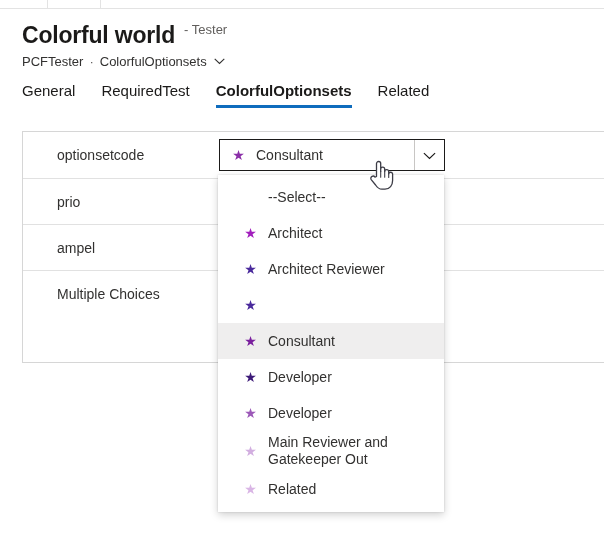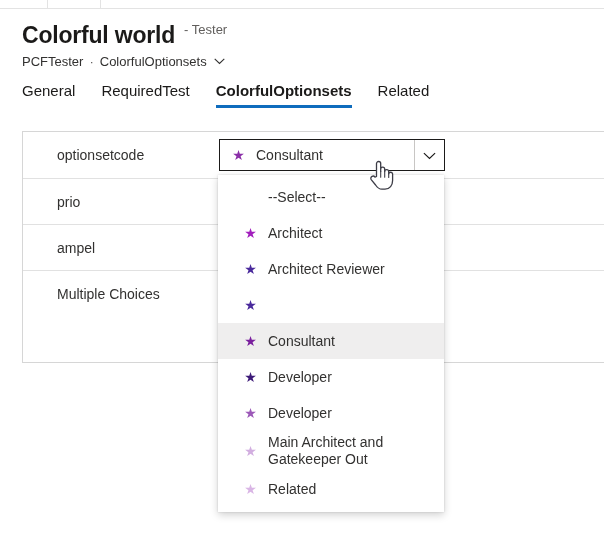--- a/index.html
+++ b/index.html
@@ -356,21 +356,21 @@
     <span class="dd-label">Developer</span>
   </div>
 
   <div class="dd-option">
     <span class="dd-star" style="color:#9c59b8;">★</span>
     <span class="dd-label">Developer</span>
   </div>
 
   <div class="dd-option">
     <span class="dd-star" style="color:#d2aee0;">★</span>
-    <span class="dd-label">Main Architect and
+    <span class="dd-label">Main Reviewer and
 Gatekeeper Out</span>
   </div>
 
   <div class="dd-option">
     <span class="dd-star" style="color:#d9b5e5;">★</span>
     <span class="dd-label">Related</span>
   </div>
 
 </div>
 

